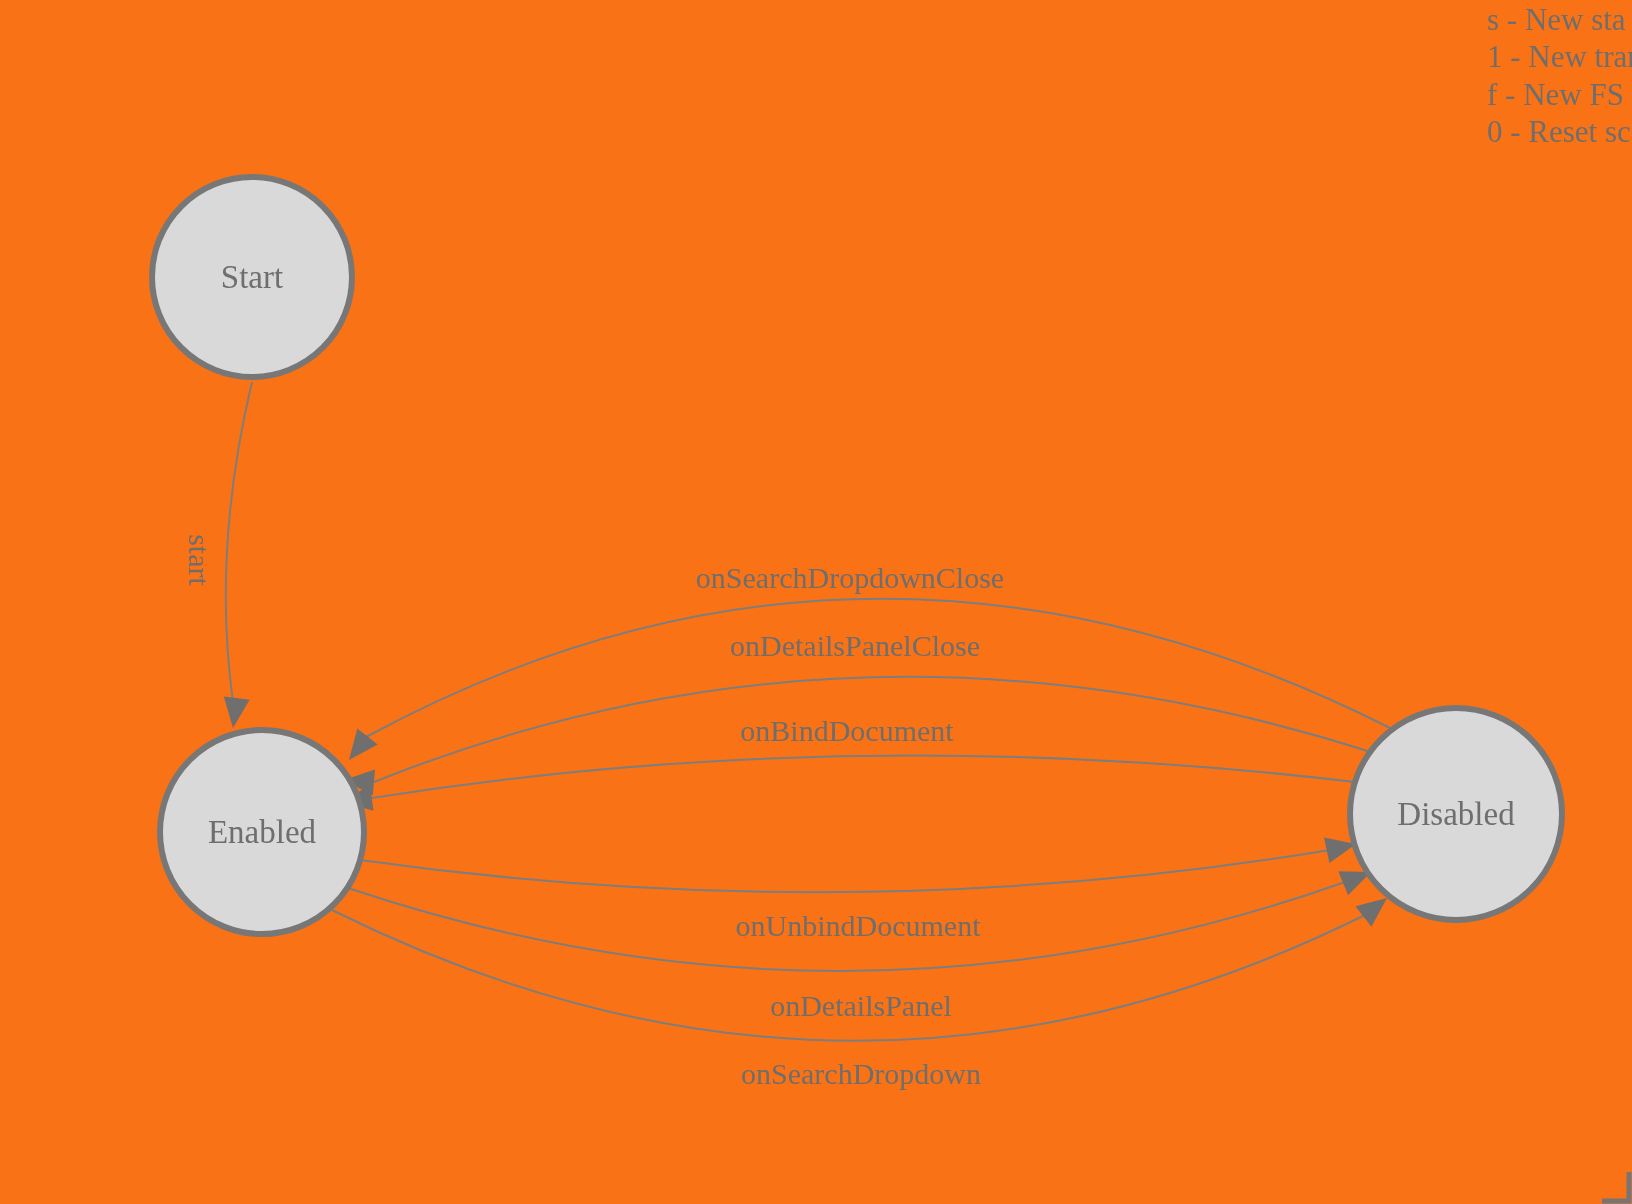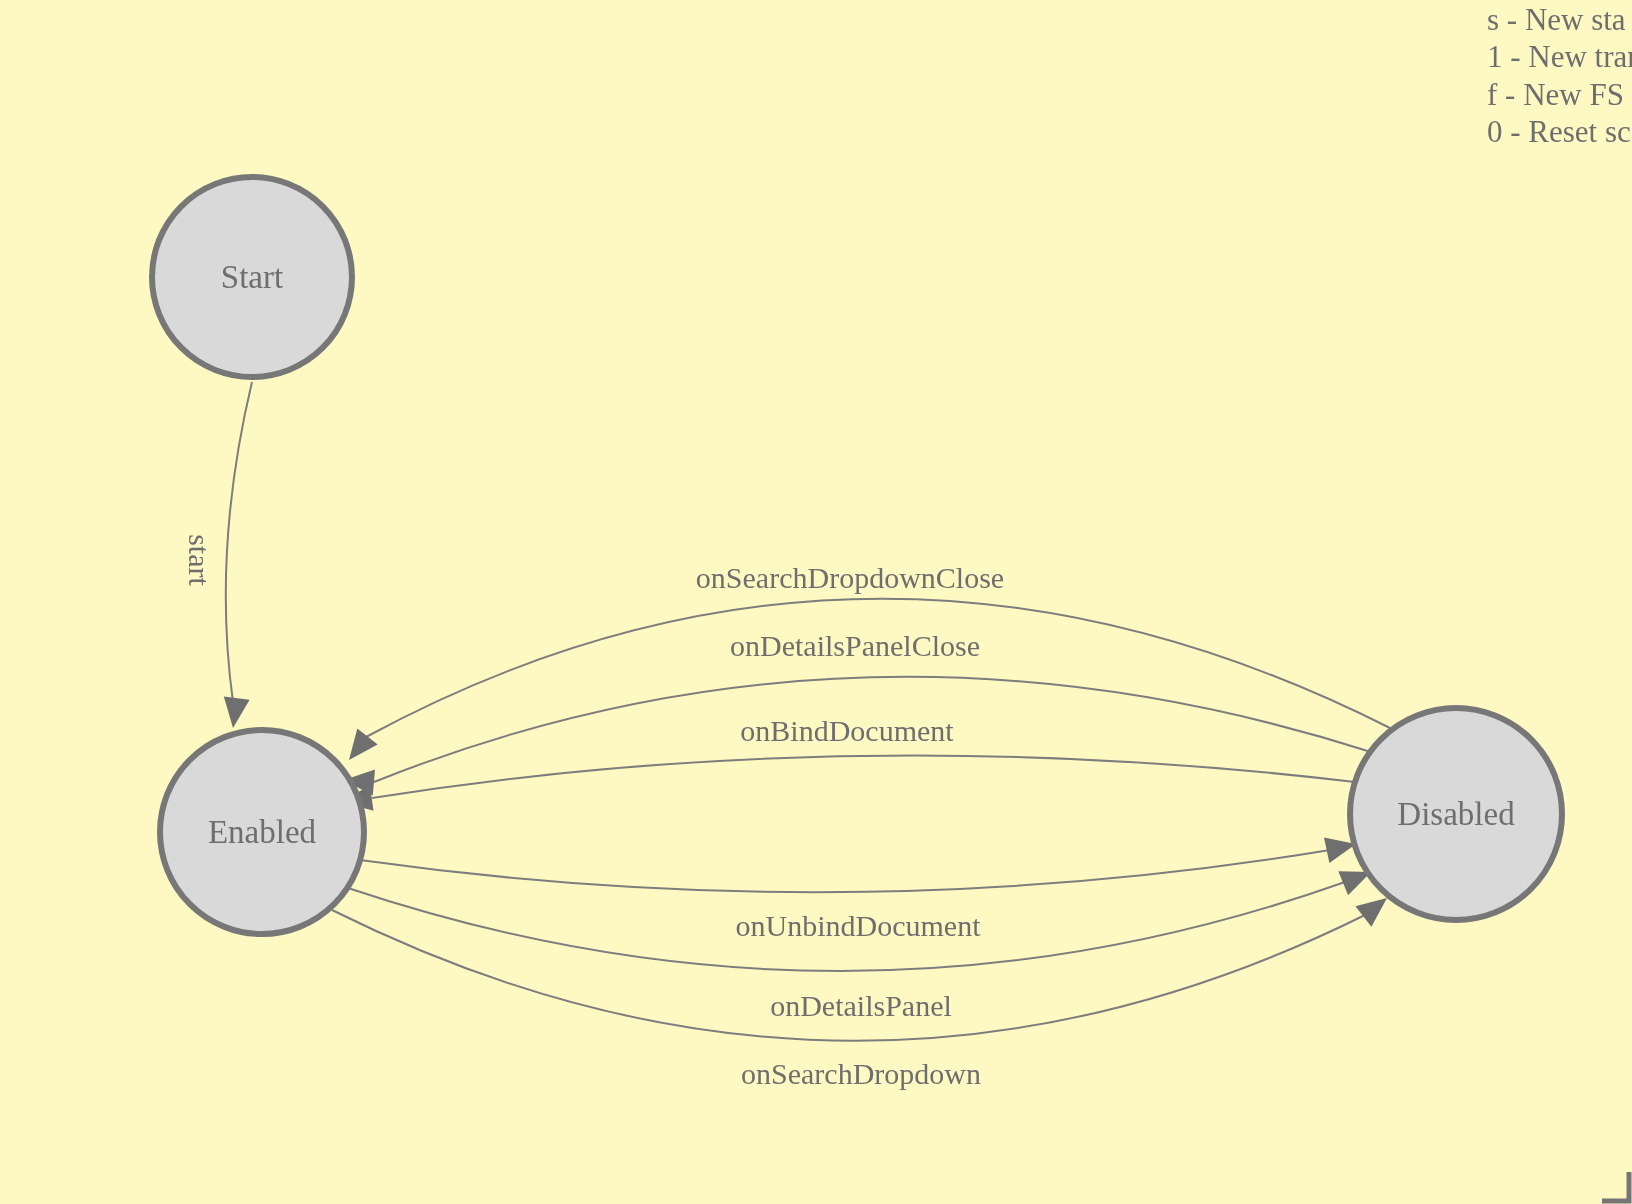--- a/index.html
+++ b/index.html
@@ -7,21 +7,21 @@
     padding: 0;
     background: #ffffff;
     width: 1632px;
     height: 1204px;
     overflow: hidden;
   }
   .stage {
     position: relative;
     width: 1632px;
     height: 1204px;
-    background: #fef9c3;
+    background: #f97316;
   }
   svg { display: block; }
   .state-circle {
     fill: #d9d9d9;
     stroke: #777777;
     stroke-width: 6px;
   }
   .edge {
     fill: none;
     stroke: #7d7d7d;

